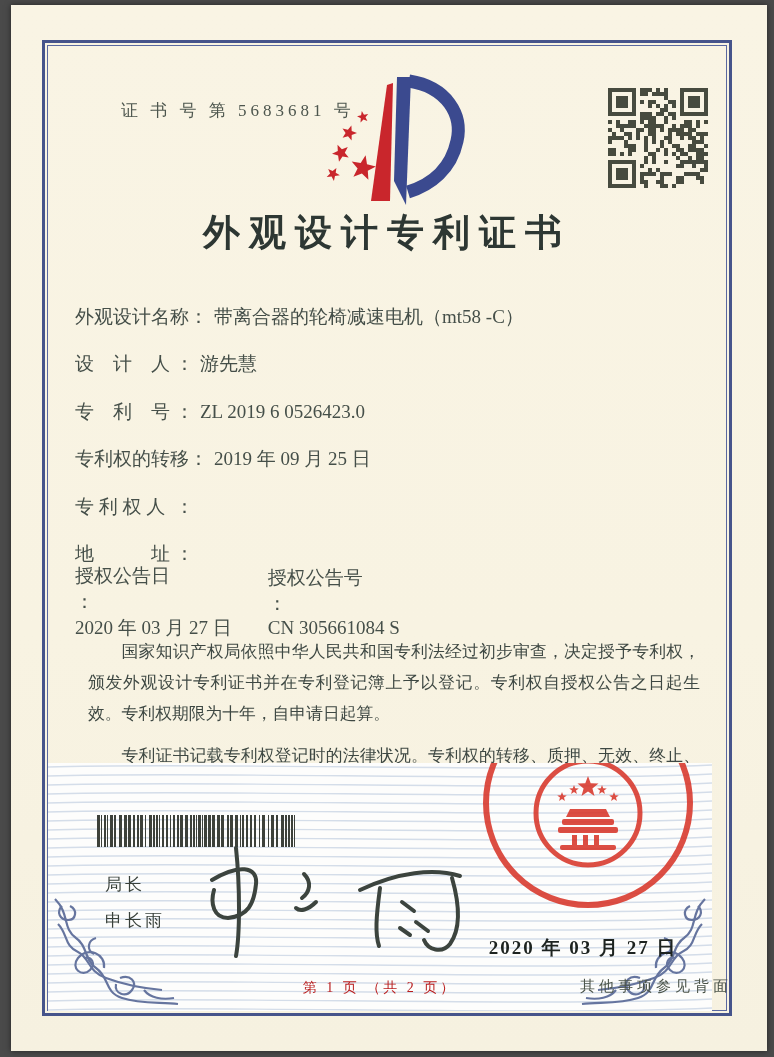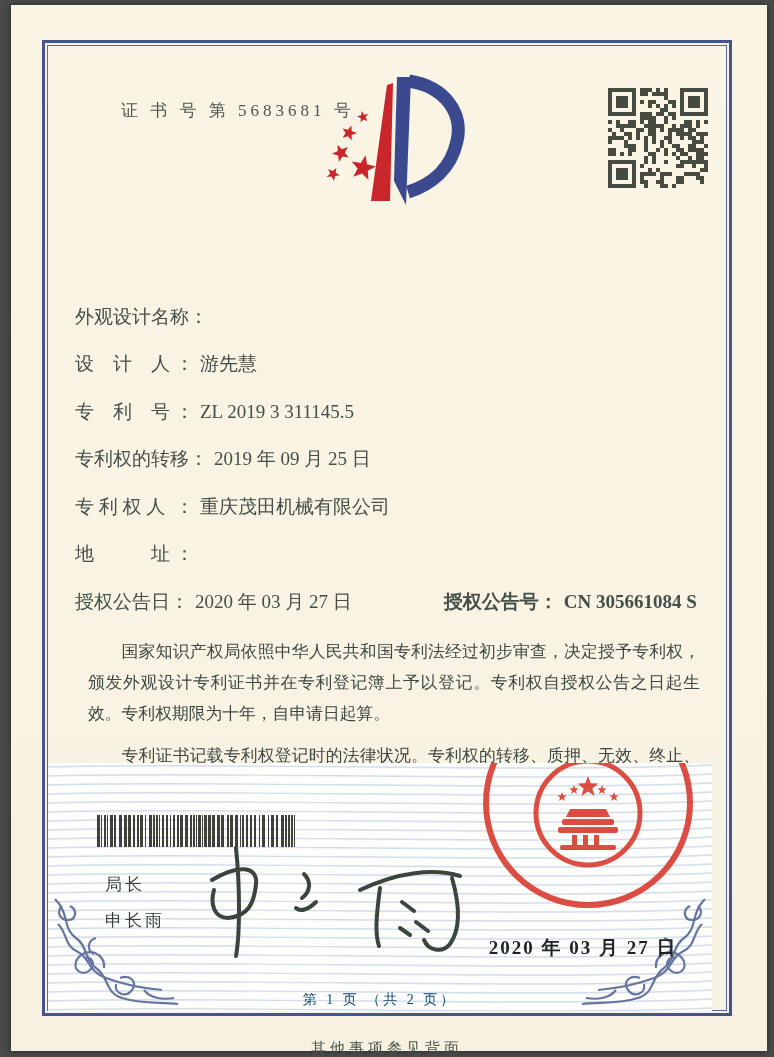--- a/index.html
+++ b/index.html
@@ -29,22 +29,22 @@
     position:absolute;left:31px;top:203px;width:690px;text-align:center;
     font-size:37px;font-weight:700;color:#2d3733;letter-spacing:9px;
   }
   .fields{
     position:absolute;left:64px;top:288px;width:650px;
     font-size:19px;color:#454f49;
   }
   .field-row{height:47.5px;display:flex;align-items:center;white-space:nowrap;}
   .field-row .lbl{min-width:100px;}
   .field-row .colon{margin:0 6px 0 0;}
-  .grant-pair{display:flex;align-items:center;}
-  .grant-pair.second{margin-left:92px;font-weight:bold;}
+  .grant-pair{display:flex;align-items:flex-start;flex-direction:column;}
+  .grant-pair.second{margin-left:36px;}
   .paras{
     position:absolute;left:66px;top:620px;width:634px;
     font-size:16.8px;line-height:31px;color:#3e4843;text-align:justify;
   }
   .paras p{margin:11px;text-indent:2em;}
   .lower-zone{
     position:absolute;left:37px;top:758px;width:664px;height:248px;
     background:#fdfdfc;overflow:hidden;
   }
   .waves{position:absolute;left:0;top:0;width:100%;height:100%;}
@@ -54,25 +54,25 @@
   .barcode{position:absolute;left:47px;top:52px;width:205px;height:32px;}
   .signer{position:absolute;left:57px;top:110px;font-size:17px;color:#39413b;}
   .signer div{margin-bottom:13px;letter-spacing:3px;}
   .signature{position:absolute;left:150px;top:75px;width:270px;height:120px;}
   .seal{position:absolute;left:432px;top:-68px;width:216px;height:216px;opacity:.88;}
   .seal-date{
     position:absolute;left:420px;top:172px;width:230px;text-align:center;
     font-size:19px;color:#1d2320;letter-spacing:2px;font-weight:600;
   }
   .page-footer{
-    position:absolute;left:0;top:228px;width:100%;text-align:center;
-    font-size:14px;color:#0c4a6e;letter-spacing:3px;
+    position:absolute;left:0;top:216px;width:100%;text-align:center;
+    font-size:14px;color:#b91c1c;letter-spacing:3px;
   }
   .back-note{
-    position:absolute;left:31px;top:1034px;width:690px;text-align:center;
+    position:absolute;left:31px;top:972px;width:690px;text-align:right;
     font-size:15px;color:#4a5349;letter-spacing:4px;
   }
 </style>
 </head>
 <body>
 
 <div class="page">
   <div class="frame"></div>
 
   <div class="cert-no">证 书 号 第 5683681 号</div>
@@ -391,45 +391,46 @@
         <rect x="24" y="72" width="4" height="4" fill="#474b3f"></rect>
         <rect x="24" y="76" width="4" height="4" fill="#474b3f"></rect>
         <rect x="24" y="80" width="4" height="4" fill="#474b3f"></rect>
         <rect x="24" y="84" width="4" height="4" fill="#474b3f"></rect>
         <rect x="24" y="88" width="4" height="4" fill="#474b3f"></rect>
         <rect x="24" y="92" width="4" height="4" fill="#474b3f"></rect>
         <rect x="24" y="96" width="4" height="4" fill="#474b3f"></rect>
       </svg>
   </div>
 
+  <div class="title">外观设计专利证书</div>
 
   <div class="fields">
     <div class="field-row">
       <span class="lbl">外观设计名称</span>
         <span class="colon">：</span>
+      <span>带离合器的轮椅减速电机（mt58 -C）</span>
     </div>
     <div class="field-row">
       <span class="lbl">设　计　人</span>
         <span class="colon">：</span>
       <span>游先慧</span>
     </div>
     <div class="field-row">
       <span class="lbl">专　利　号</span>
         <span class="colon">：</span>
-      <span>ZL 2019 3 311145.5</span>
+      <span>ZL 2019 6 0526423.0</span>
     </div>
     <div class="field-row">
       <span class="lbl">专利权的转移</span>
         <span class="colon">：</span>
       <span>2019 年 09 月 25 日</span>
     </div>
     <div class="field-row">
       <span class="lbl">专 利 权 人</span>
         <span class="colon">：</span>
-      <span>重庆茂田机械有限公司</span>
     </div>
     <div class="field-row">
       <span class="lbl">地　　　址</span>
         <span class="colon">：</span>
     </div>
     <div class="field-row">
       <span class="grant-pair">
         <span>授权公告日</span>
           <span class="colon">：</span>
         <span>2020 年 03 月 27 日</span>

